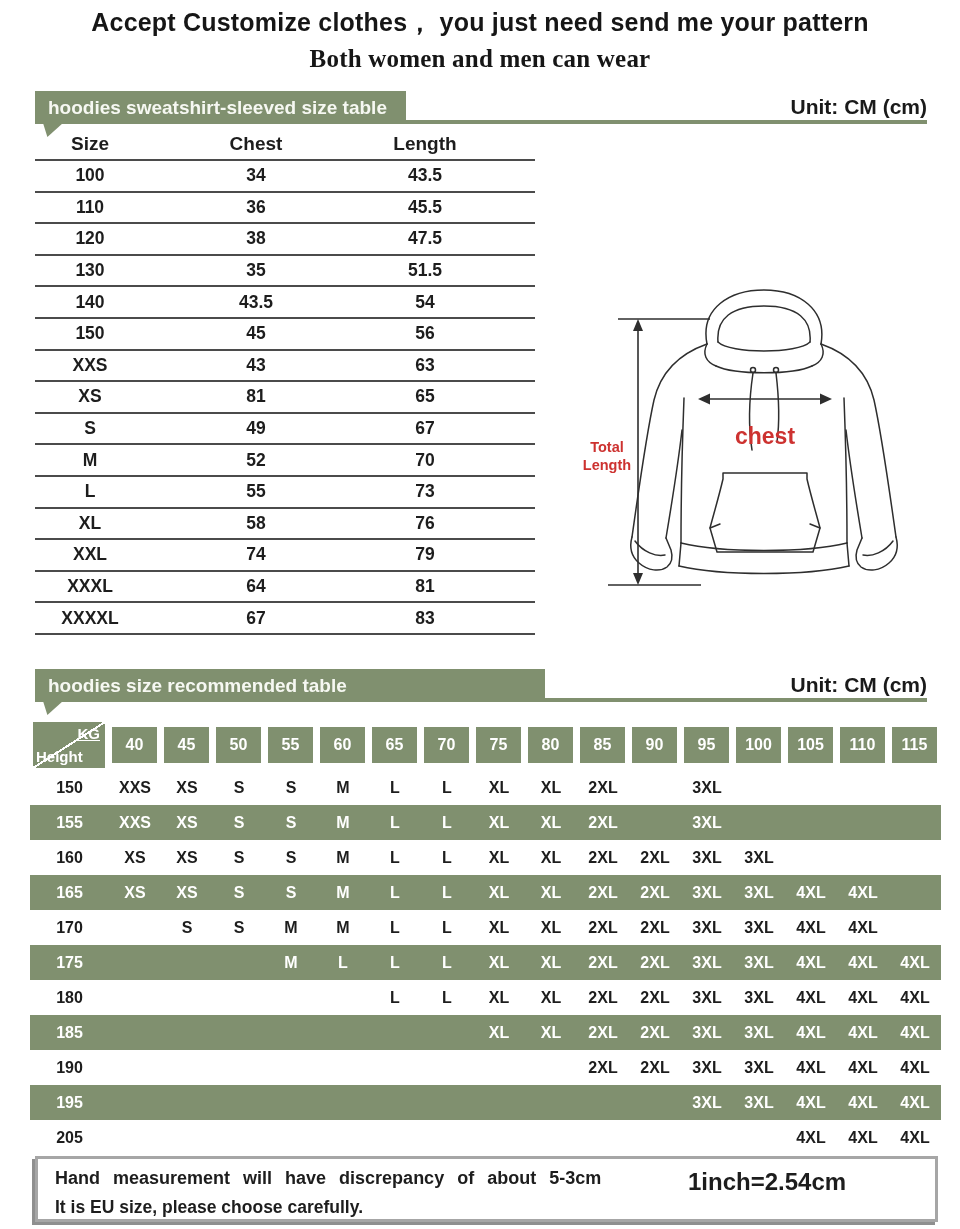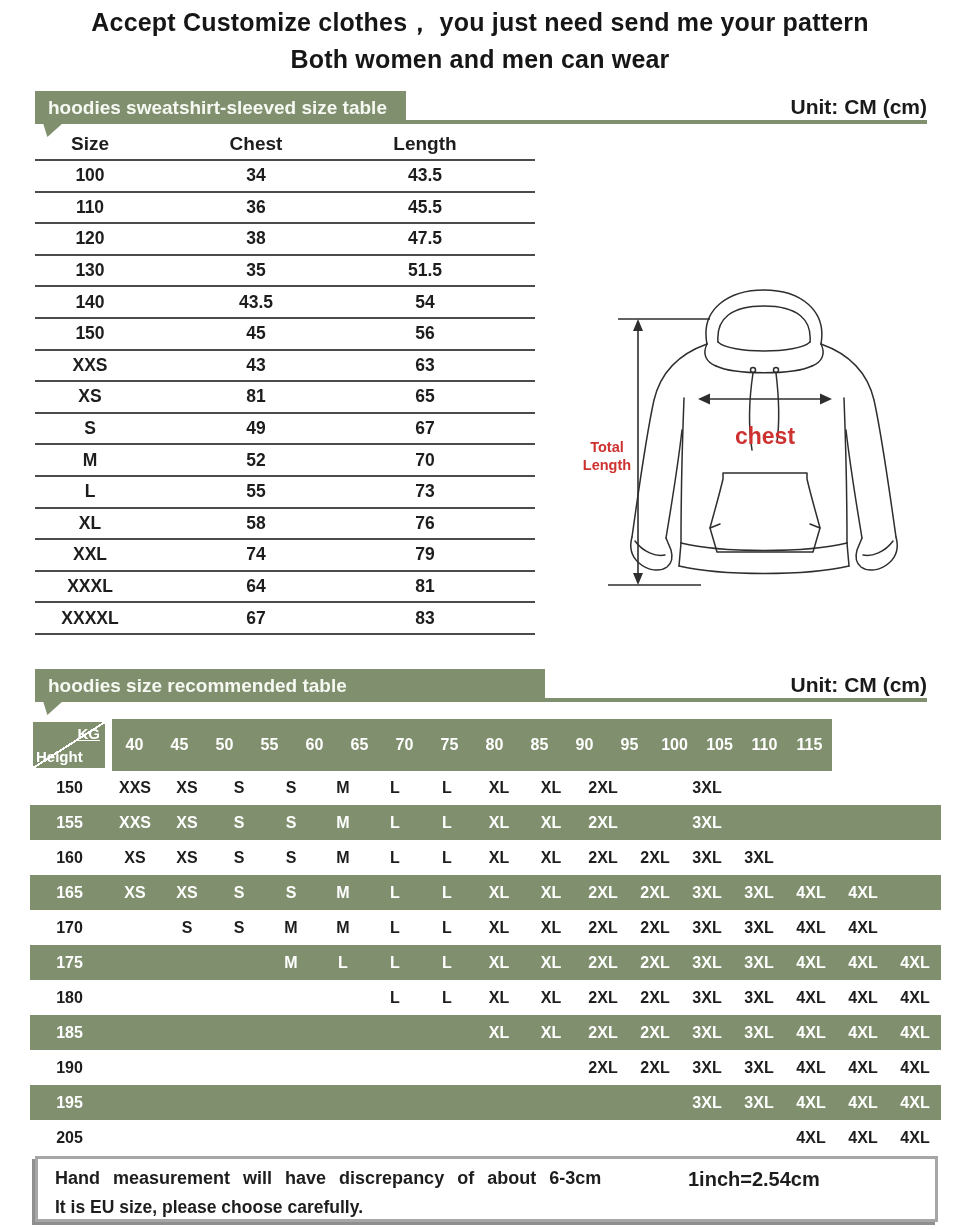--- a/index.html
+++ b/index.html
@@ -5,21 +5,21 @@
   * { margin:0; padding:0; box-sizing:border-box; }
   html,body { background:#ffffff; }
   body { font-family:"Liberation Sans", sans-serif; }
   #canvas {
     position:relative; width:960px; height:1229px; background:#ffffff;
     overflow:hidden; font-weight:bold; color:#1d1d1d;
   }
   
   .title-line { position:absolute; left:0; width:960px; text-align:center; font-size:25px; letter-spacing:.2px; color:#161616; }
   #title1 { top:6px; }
-  #title2 { top:45px; }
+  #title2 { top:45px;font-family:Liberation Serif, serif; }
   
   .banner { position:absolute; background:var(--green); color:#f6f8f2; font-size:19px; line-height:33px; padding-left:13px; }
   .banner-tail { position:absolute; width:20px; height:14px; background:var(--green); clip-path:polygon(0 0,100% 0,22% 100%); }
   .banner-rule { position:absolute; height:4px; background:var(--green); }
   .unit { position:absolute; width:240px; text-align:right; font-size:21px; color:#1a1a1a; }
   
   #size-table { position:absolute; left:35px; top:128px; width:500px; }
   .st-row { display:flex; height:31.6px; align-items:center; border-bottom:2px solid #4b4b4b; }
   .st-row.head { height:33px; border-bottom:2px solid #4b4b4b; font-size:19px; }
   .st-c1 { width:110px; text-align:center; }
@@ -30,35 +30,35 @@
   #diagram { position:absolute; left:560px; top:280px; width:400px; height:330px; }
   
   #kg-header { position:absolute; left:33px; top:722px; height:46px; display:flex; align-items:center; }
   #corner-cell {
     width:72px; height:46px; background:var(--green); position:relative; margin-right:7px; flex:none;
     background-image:linear-gradient(to bottom right, transparent calc(50% - 1px), #ffffff calc(50% - 1px), #ffffff calc(50% + 1px), transparent calc(50% + 1px));
   }
   #corner-cell .kg { position:absolute; right:5px; top:3px; color:#fff; font-size:15px;text-decoration:underline; }
   #corner-cell .hgt { position:absolute; left:3px; bottom:3px; color:#fff; font-size:15px; }
   .kg-cell {
-    width:45px; height:52px; background:var(--green); color:#fff; font-size:16px;
-    display:flex; align-items:center; justify-content:center; flex:none;
+    width:45px; height:36px; background:var(--green); color:#fff; font-size:16px;
+    display:flex; align-items:center; justify-content:center; margin-right:7px; flex:none;
   }
   #matrix { position:absolute; left:30px; top:770px; width:911px; }
   .mx-row { display:flex; height:35px; align-items:center; font-size:16px; }
   .mx-row.green { background:var(--green); color:#ffffff; }
   .mx-label { width:79px; text-align:center; flex:none; }
   .mx-cell { flex:1 1 0; text-align:center; }
   
   #footer-box {
     position:absolute; left:35px; top:1156px; width:903px; height:66px;
     border:3px solid #a6a6a6; background:#fff; box-shadow:-3px 3px 0 0 #8f8f8f;
   }
   #footer-l1 { position:absolute; left:17px; top:9px; font-size:18px; word-spacing:8px; }
-  #footer-l1b { position:absolute; left:650px; top:9px; font-size:20px; }
+  #footer-l1b { position:absolute; left:650px; top:9px; font-size:24px; }
   #footer-l2 { position:absolute; left:17px; top:38px; font-size:17.5px; }
   :root { --green:#80906F; --red:#cd3230; }
 </style>
 </head>
 <body>
 
 <div id="canvas">
 
   <div id="title1" class="title-line">Accept Customize clothes， you just need send me your pattern</div>
   <div id="title2" class="title-line">Both women and men can wear</div>
@@ -443,18 +443,18 @@
         <div class="mx-cell"></div>
         <div class="mx-cell"></div>
         <div class="mx-cell"></div>
         <div class="mx-cell">4XL</div>
         <div class="mx-cell">4XL</div>
         <div class="mx-cell">4XL</div>
       </div>
     </div>
 
   <div id="footer-box">
-    <div id="footer-l1">Hand measurement will have discrepancy of about 6-3cm</div>
+    <div id="footer-l1">Hand measurement will have discrepancy of about 5-3cm</div>
     <div id="footer-l1b">1inch=2.54cm</div>
     <div id="footer-l2">It is EU size, please choose carefully.</div>
   </div>
 
 </div>
 
 </body></html>

